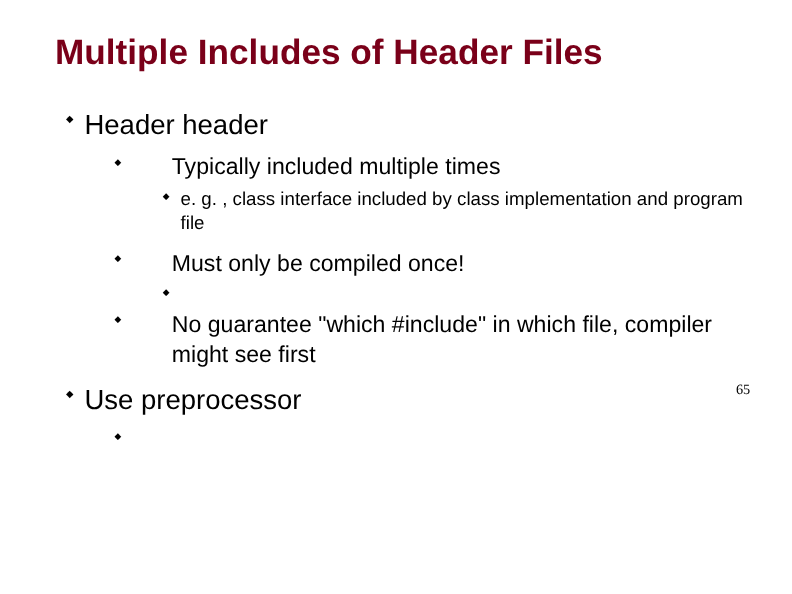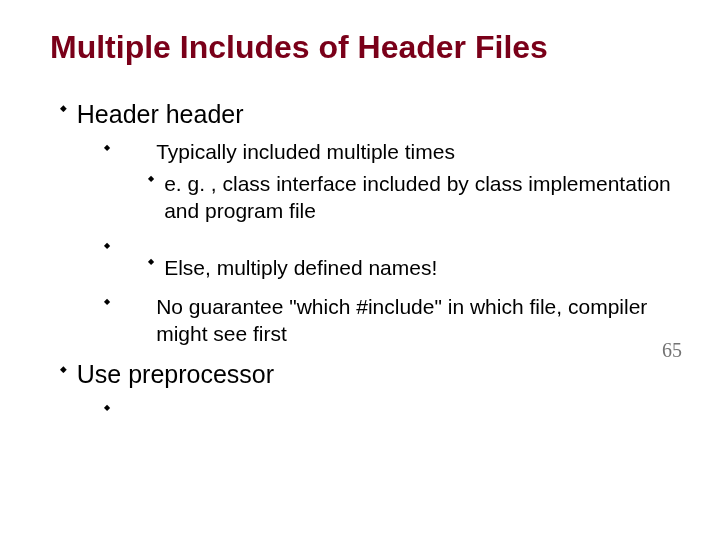--- a/index.html
+++ b/index.html
@@ -7,26 +7,26 @@
   .slide { width: 720px; height: 380px; position: relative; padding: 30px 40px 0 50px; }
   .title { color: #7a0019; font-weight: bold; font-size: 32px; line-height: 1.1; margin-bottom: 34px; }
   .lvl1 { margin-left: 10px; margin-bottom: 4px; }
   .lvl1-item { display: flex; align-items: flex-start; margin-bottom: 8px; }
   .lvl1-text { font-size: 25px; line-height: 1.25; }
   .lvl2 { margin-left: 44px; }
   .lvl2-item { display: flex; align-items: flex-start; margin-bottom: 4px; }
   .lvl2-text { font-size: 21px; line-height: 1.3; margin-left: 36px; }
   .lvl3 { margin-left: 44px; margin-bottom: 12px; }
   .lvl3-item { display: flex; align-items: flex-start; margin-bottom: 2px; }
-  .lvl3-text { font-size: 21px; line-height: 1.3; }
+  .lvl3-text { font-size: 17px; line-height: 1.3; }
   .bullet { font-size: 0.55em; margin-right: 10px; margin-top: 0.55em; line-height: 1; flex-shrink: 0; }
   .lvl1 .bullet { font-size: 0.55em; margin-top: 0.6em; }
   .lvl2 .bullet { font-size: 0.5em; margin-top: 0.65em; }
   .lvl3 .bullet { font-size: 0.5em; margin-top: 0.6em; }
-  .pagenum { position: absolute; bottom: 18px; right: 38px; font-size: 20px; color: #737373; font-family: 'Times New Roman', serif; }
+  .pagenum { position: absolute; bottom: 18px; right: 38px; font-size: 13px; color: #000000; font-family: 'Times New Roman', serif; }
   .gap { height: 8px; }
 </style>
 </head>
 <body>
 
 <div class="slide">
 
   <div class="title">Multiple Includes of Header Files</div>
 
   <div class="lvl1">
@@ -43,26 +43,26 @@
 
       <div class="lvl3">
         <div class="lvl3-item">
           <span class="bullet">◆</span>
           <span class="lvl3-text">e. g. , class interface included by class implementation and program file</span>
         </div>
       </div>
 
       <div class="lvl2-item">
         <span class="bullet">◆</span>
+        <span class="lvl2-text">Must only be compiled once!</span>
       </div>
 
       <div class="lvl3">
         <div class="lvl3-item">
           <span class="bullet">◆</span>
-          <span class="lvl3-text">Else, multiply defined names!</span>
         </div>
       </div>
 
       <div class="lvl2-item">
         <span class="bullet">◆</span>
         <span class="lvl2-text">No guarantee "which #include" in which file, compiler might see first</span>
       </div>
     </div>
   </div>
 

